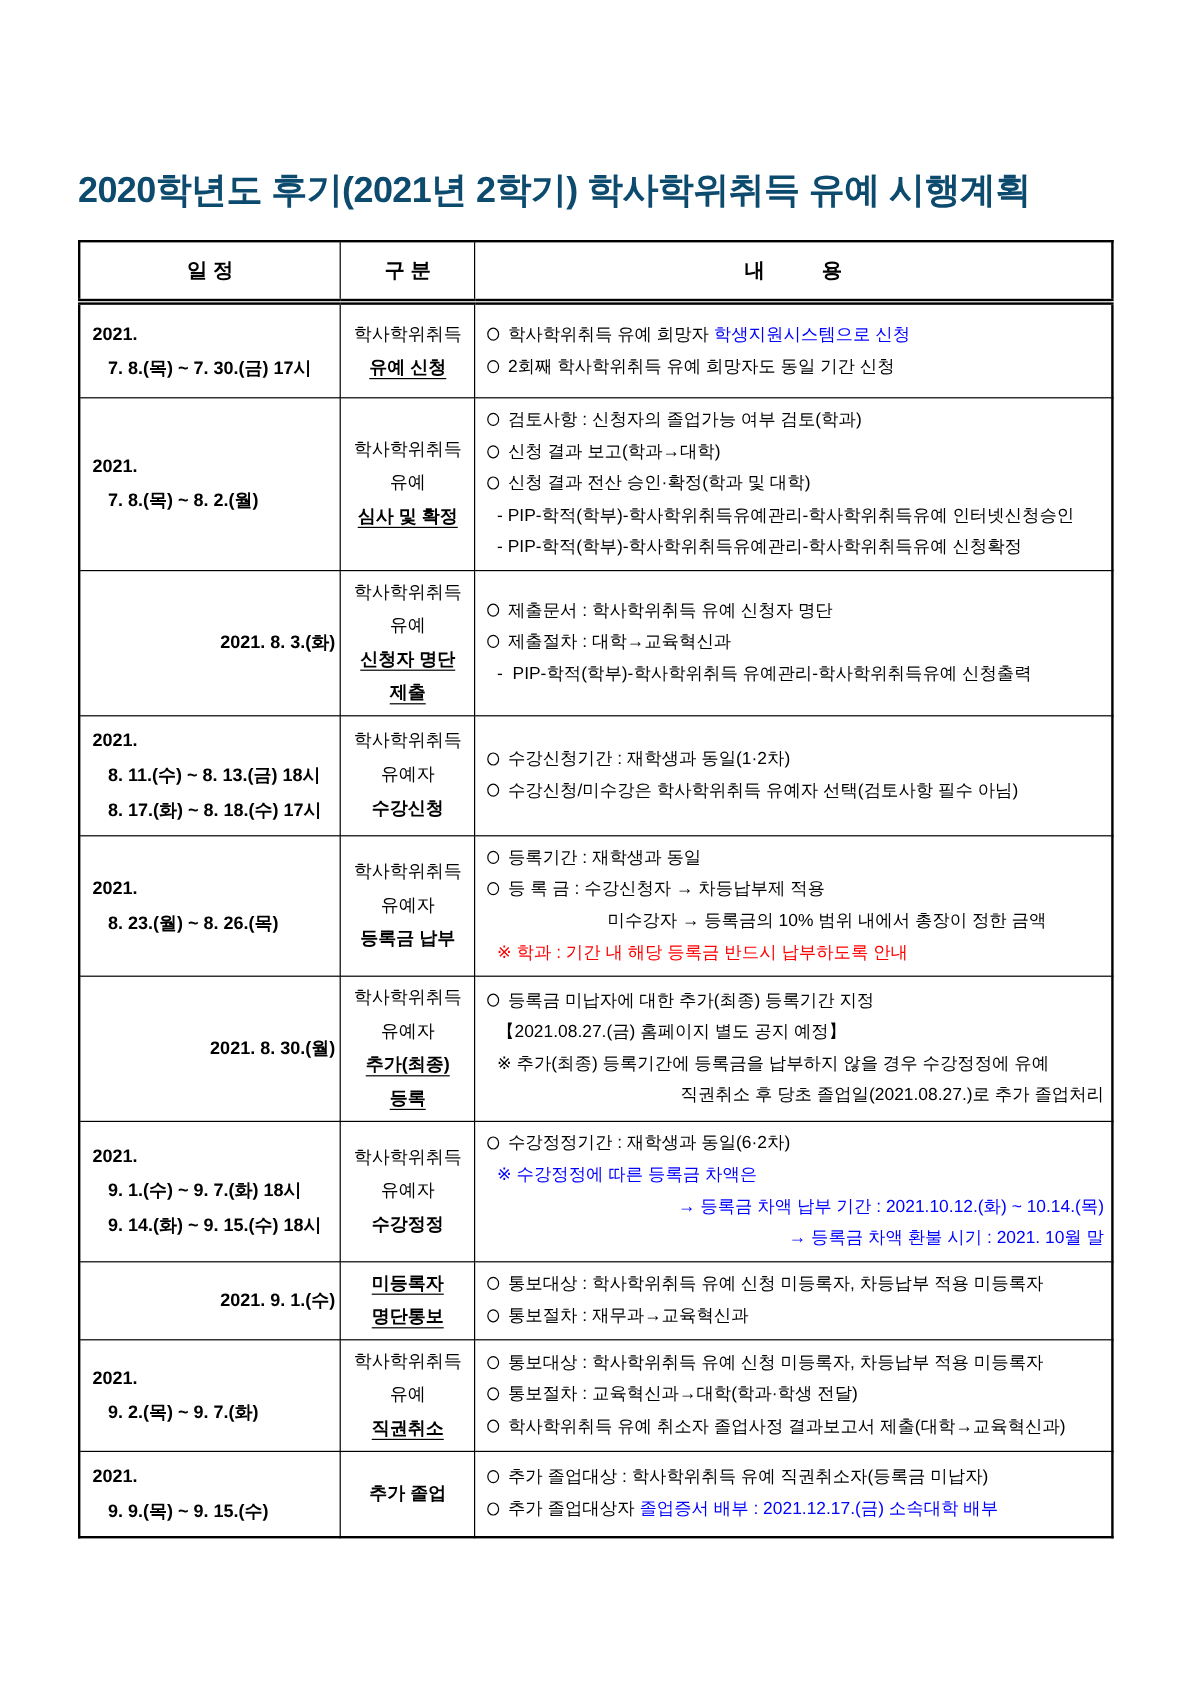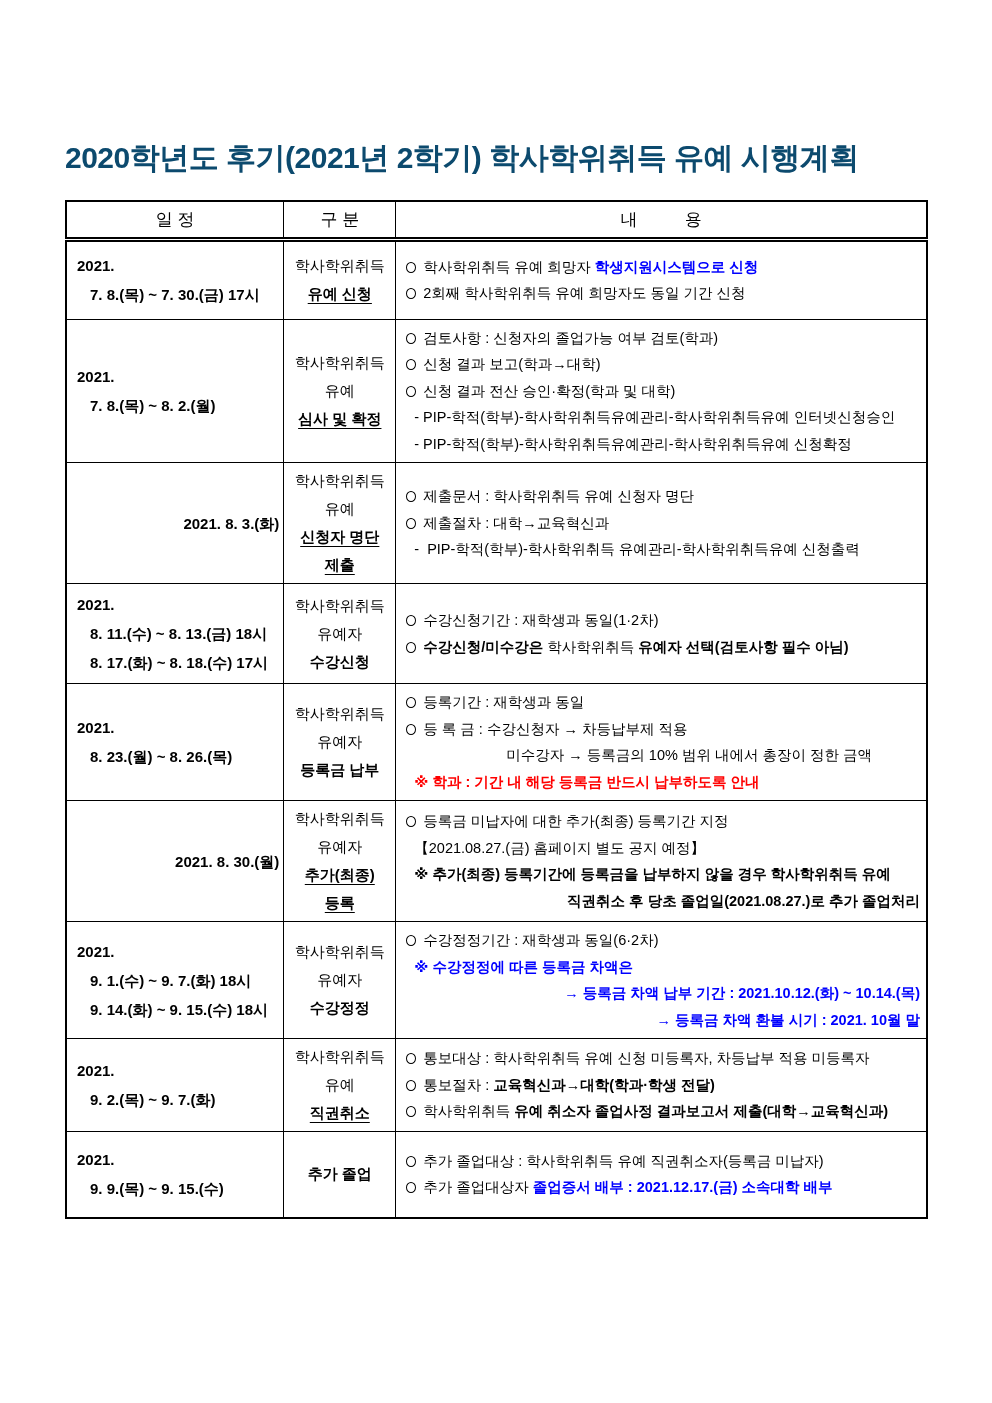--- a/index.html
+++ b/index.html
@@ -19,22 +19,22 @@
     margin:40px 0 0 0; font-size:21px; font-weight:normal;
     font-family:"Liberation Serif","DejaVu Serif",serif; letter-spacing:1px;
   }
 
   table.schedule-table {
     margin-top:21px; width:100%; border-collapse:collapse; table-layout:fixed;
     border:2px solid #000;
   }
   .schedule-table th, .schedule-table td { border:1px solid #000; vertical-align:middle; }
   .schedule-table thead th {
-    height:38px; font-size:17px; font-weight:normal; text-align:center;
-    border-bottom:5px double #000; padding:0;
+    height:38px; font-size:17px; font-weight:bold; text-align:center;
+    border-bottom:5px double #000; padding:12px;
   }
   .schedule-table thead th span { white-space:pre; }
 
   
   tbody tr:nth-child(1){height:80px} tbody tr:nth-child(2){height:135px}
   tbody tr:nth-child(3){height:110px} tbody tr:nth-child(4){height:87px}
   tbody tr:nth-child(5){height:100px} tbody tr:nth-child(6){height:103px}
   tbody tr:nth-child(7){height:110px} tbody tr:nth-child(8){height:57px}
   tbody tr:nth-child(9){height:86px} tbody tr:nth-child(10){height:62px}
 
@@ -47,21 +47,21 @@
   .category-line { line-height:28px; white-space:pre; }
   .category-line.b { font-weight:bold; }
   .category-line.u { text-decoration:underline; text-underline-offset:4px; }
 
   td.content { font-size:14.5px; padding:5px 6px 5px 10px; }
   .content-line { line-height:26.5px; white-space:pre-wrap; }
   .content-line.has-bullet { padding-left:21px; text-indent:-21px; }
   .content-line.ind1 { padding-left:8px; }
   .content-line.ind2 { padding-left:24px;text-align:right; }
   .content-line.ind3 { padding-left:100px; }
-  .seg.b { font-weight:bold; }
+  .seg.b { font-weight:normal; }
   .seg.blue { color:var(--blue); }
   .seg.red { color:var(--red); }
 
   .bullet-circle {
     display:inline-block; width:10px; height:11px;
     border:1.8px solid #000; border-radius:50%;
     margin-right:7px; vertical-align:-1px; text-indent:0;
   }
 </style>
 </head>
@@ -171,21 +171,21 @@
           </td>
           <td class="category">
             <div class="category-line">학사학위취득</div>
             <div class="category-line">유예자</div>
             <div class="category-line b u">추가(최종)</div>
             <div class="category-line b u">등록</div>
           </td>
           <td class="content">
             <div class="content-line has-bullet"><span class="bullet-circle"></span><span class="seg">등록금 미납자에 대한 추가(최종) 등록기간 지정</span></div>
             <div class="content-line ind1"><span class="seg">【2021.08.27.(금) 홈페이지 별도 공지 예정】</span></div>
-            <div class="content-line ind1"><span class="seg b">※ 추가(최종) 등록기간에 등록금을 납부하지 않을 경우 학사학위취득 유예</span></div>
+            <div class="content-line ind1"><span class="seg b">※ 추가(최종) 등록기간에 등록금을 납부하지 않을 경우 수강정정에 유예</span></div>
             <div class="content-line ind2"><span class="seg b">직권취소 후 당초 졸업일(2021.08.27.)로 추가 졸업처리</span></div>
           </td>
         </tr>
         <tr>
           <td class="schedule">
             <div class="schedule-line">2021.</div>
             <div class="schedule-line sub">9. 1.(수) ~ 9. 7.(화) 18시</div>
             <div class="schedule-line sub">9. 14.(화) ~ 9. 15.(수) 18시</div>
           </td>
           <td class="category">
@@ -194,20 +194,33 @@
             <div class="category-line b">수강정정</div>
           </td>
           <td class="content">
             <div class="content-line has-bullet"><span class="bullet-circle"></span><span class="seg">수강정정기간 : 재학생과 동일(6·2차)</span></div>
             <div class="content-line ind1"><span class="seg b blue">※ 수강정정에 따른 등록금 차액은</span></div>
             <div class="content-line ind2"><span class="seg b blue">→ 등록금 차액 납부 기간 : 2021.10.12.(화) ~ 10.14.(목)</span></div>
             <div class="content-line ind2"><span class="seg b blue">→ 등록금 차액 환불 시기 : 2021. 10월 말</span></div>
           </td>
         </tr>
         <tr>
+          <td class="schedule centered">
+            <div class="schedule-line">2021. 9. 1.(수)</div>
+          </td>
+          <td class="category">
+            <div class="category-line b u">미등록자</div>
+            <div class="category-line b u">명단통보</div>
+          </td>
+          <td class="content">
+            <div class="content-line has-bullet"><span class="bullet-circle"></span><span class="seg">통보대상 : 학사학위취득 유예 신청 미등록자, 차등납부 적용 미등록자</span></div>
+            <div class="content-line has-bullet"><span class="bullet-circle"></span><span class="seg">통보절차 : </span><span class="seg b">재무과→교육혁신과</span></div>
+          </td>
+        </tr>
+        <tr>
           <td class="schedule">
             <div class="schedule-line">2021.</div>
             <div class="schedule-line sub">9. 2.(목) ~ 9. 7.(화)</div>
           </td>
           <td class="category">
             <div class="category-line">학사학위취득</div>
             <div class="category-line">유예</div>
             <div class="category-line b u">직권취소</div>
           </td>
           <td class="content">

